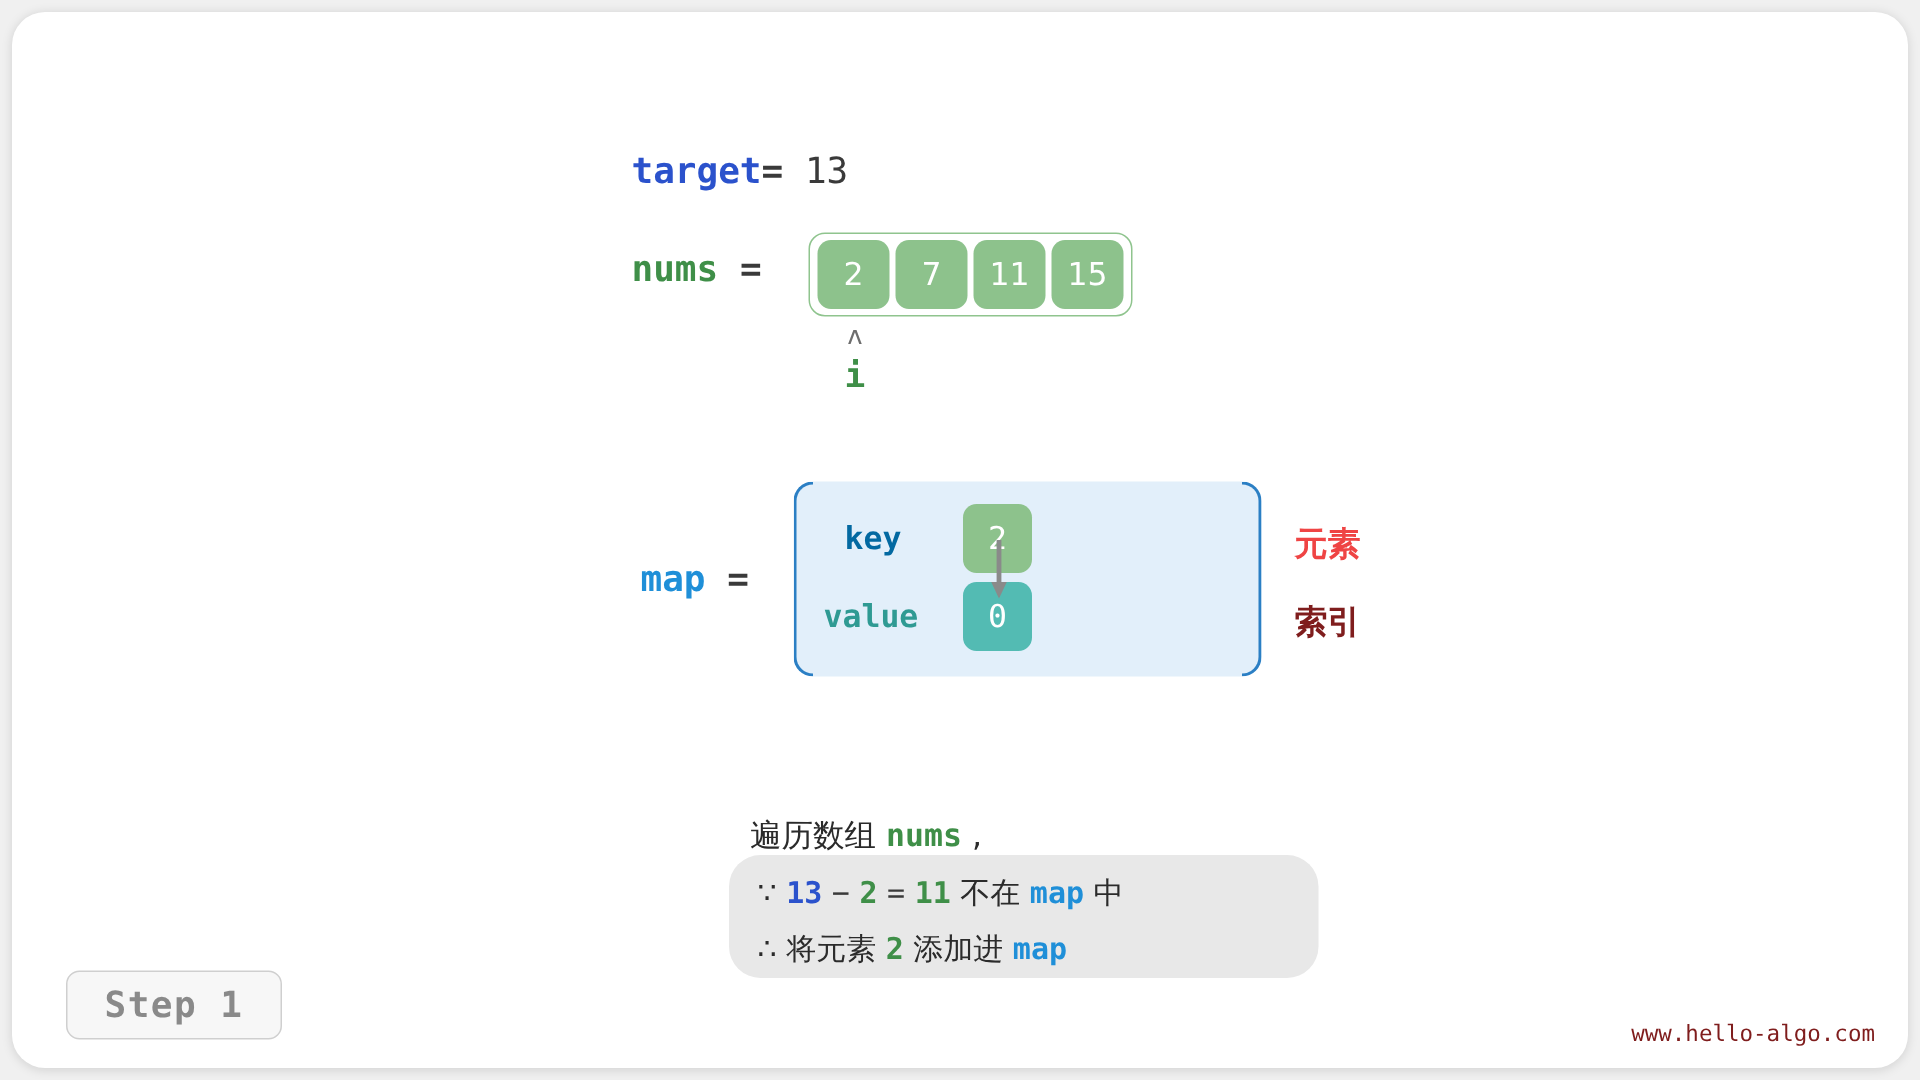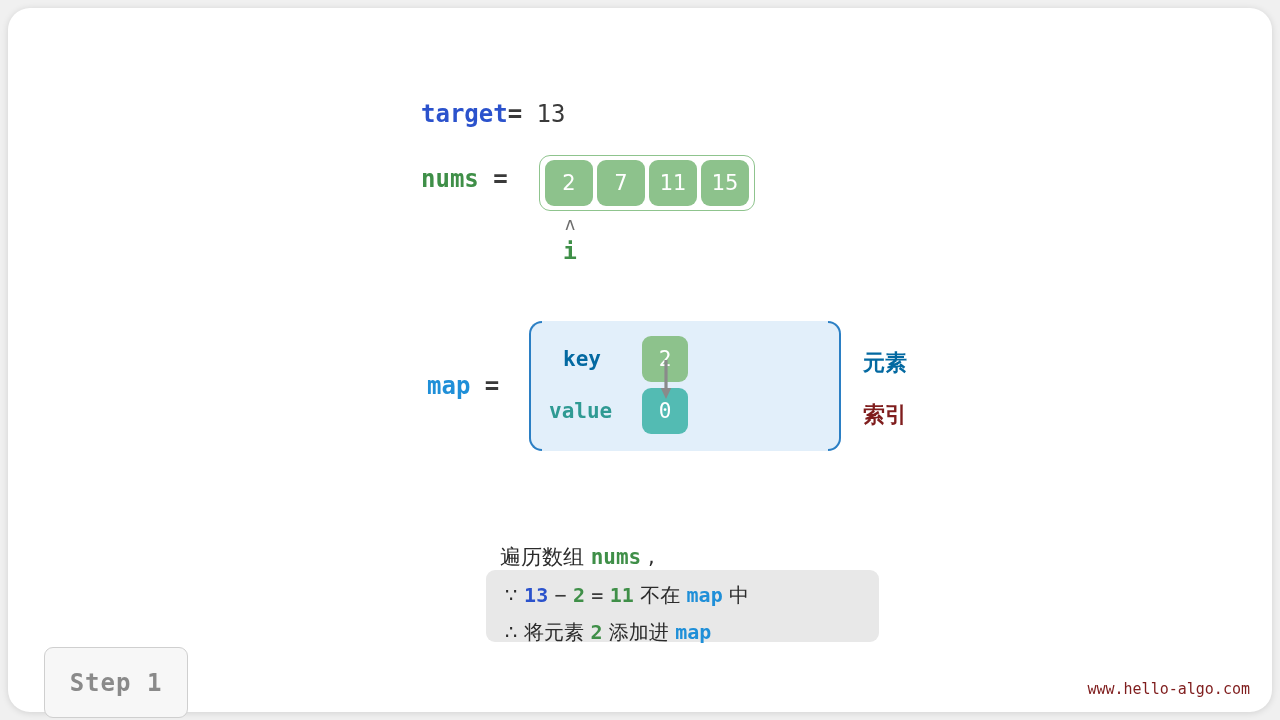--- a/index.html
+++ b/index.html
@@ -182,21 +182,21 @@
   
   #map-arrow {
     left: 651px; top: 352px;
     width: 14px; height: 40px;
   }
 
   #legend-elem {
     left: 855px; top: 340px;
     font-size: 22px;
     font-weight: bold;
-    color: #0369a1;
+    color: #ef4444;
   }
   #legend-index {
     left: 855px; top: 392px;
     font-size: 22px;
     font-weight: bold;
     color: #7f1d1d;
   }
 
   
   #caption-line {
@@ -208,23 +208,23 @@
   #caption-line .code {
     font-family: "DejaVu Sans Mono", monospace;
     font-weight: bold;
     color: #3f8f48;
     font-size: 21px;
   }
 
   #explain-box {
     left: 478px; top: 562px;
     width: 393px;
-    height: 72px;
+    height: 82px;
     background: #e8e8e8;
-    border-radius: 9px;
+    border-radius: 21px;
   }
   .explain-line {
     position: absolute;
     left: 19px;
     white-space: pre;
     font-size: 20px;
     color: #2b2b2b;
   }
   #explain-line-1 { top: 12px; }
   #explain-line-2 { top: 49px; }
@@ -249,21 +249,21 @@
   }
   .explain-line .op {
     font-family: "DejaVu Sans Mono", monospace;
     color: #3a3a3a;
   }
 
   
   #step-badge {
     left: 36px; top: 639px;
     width: 144px;
-    height: 71px;
+    height: 46px;
     box-sizing: border-box;
     border: 1.4px solid #cfcfcf;
     border-radius: 9px;
     background: #f7f7f7;
     display: flex;
     align-items: center;
     justify-content: center;
     font-family: "DejaVu Sans Mono", monospace;
     font-size: 24px;
     font-weight: bold;

